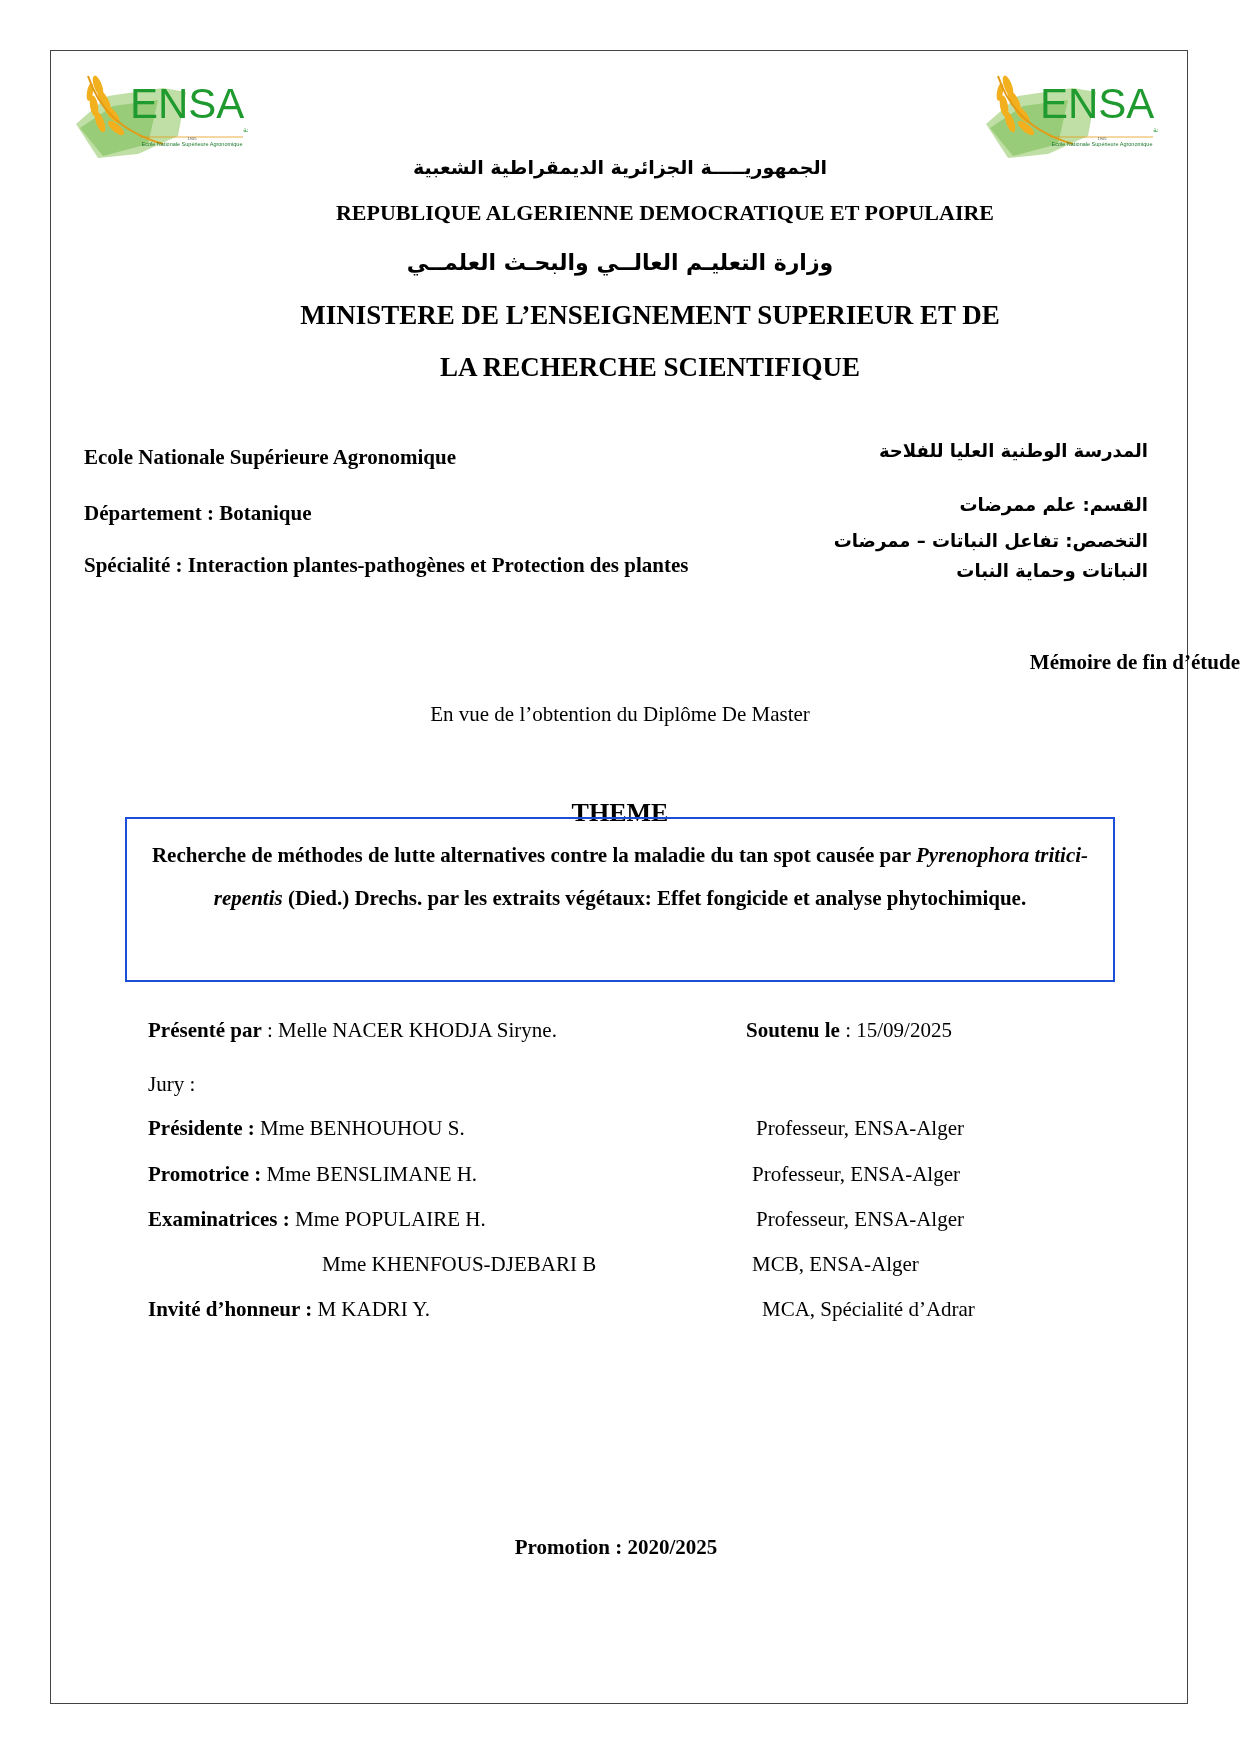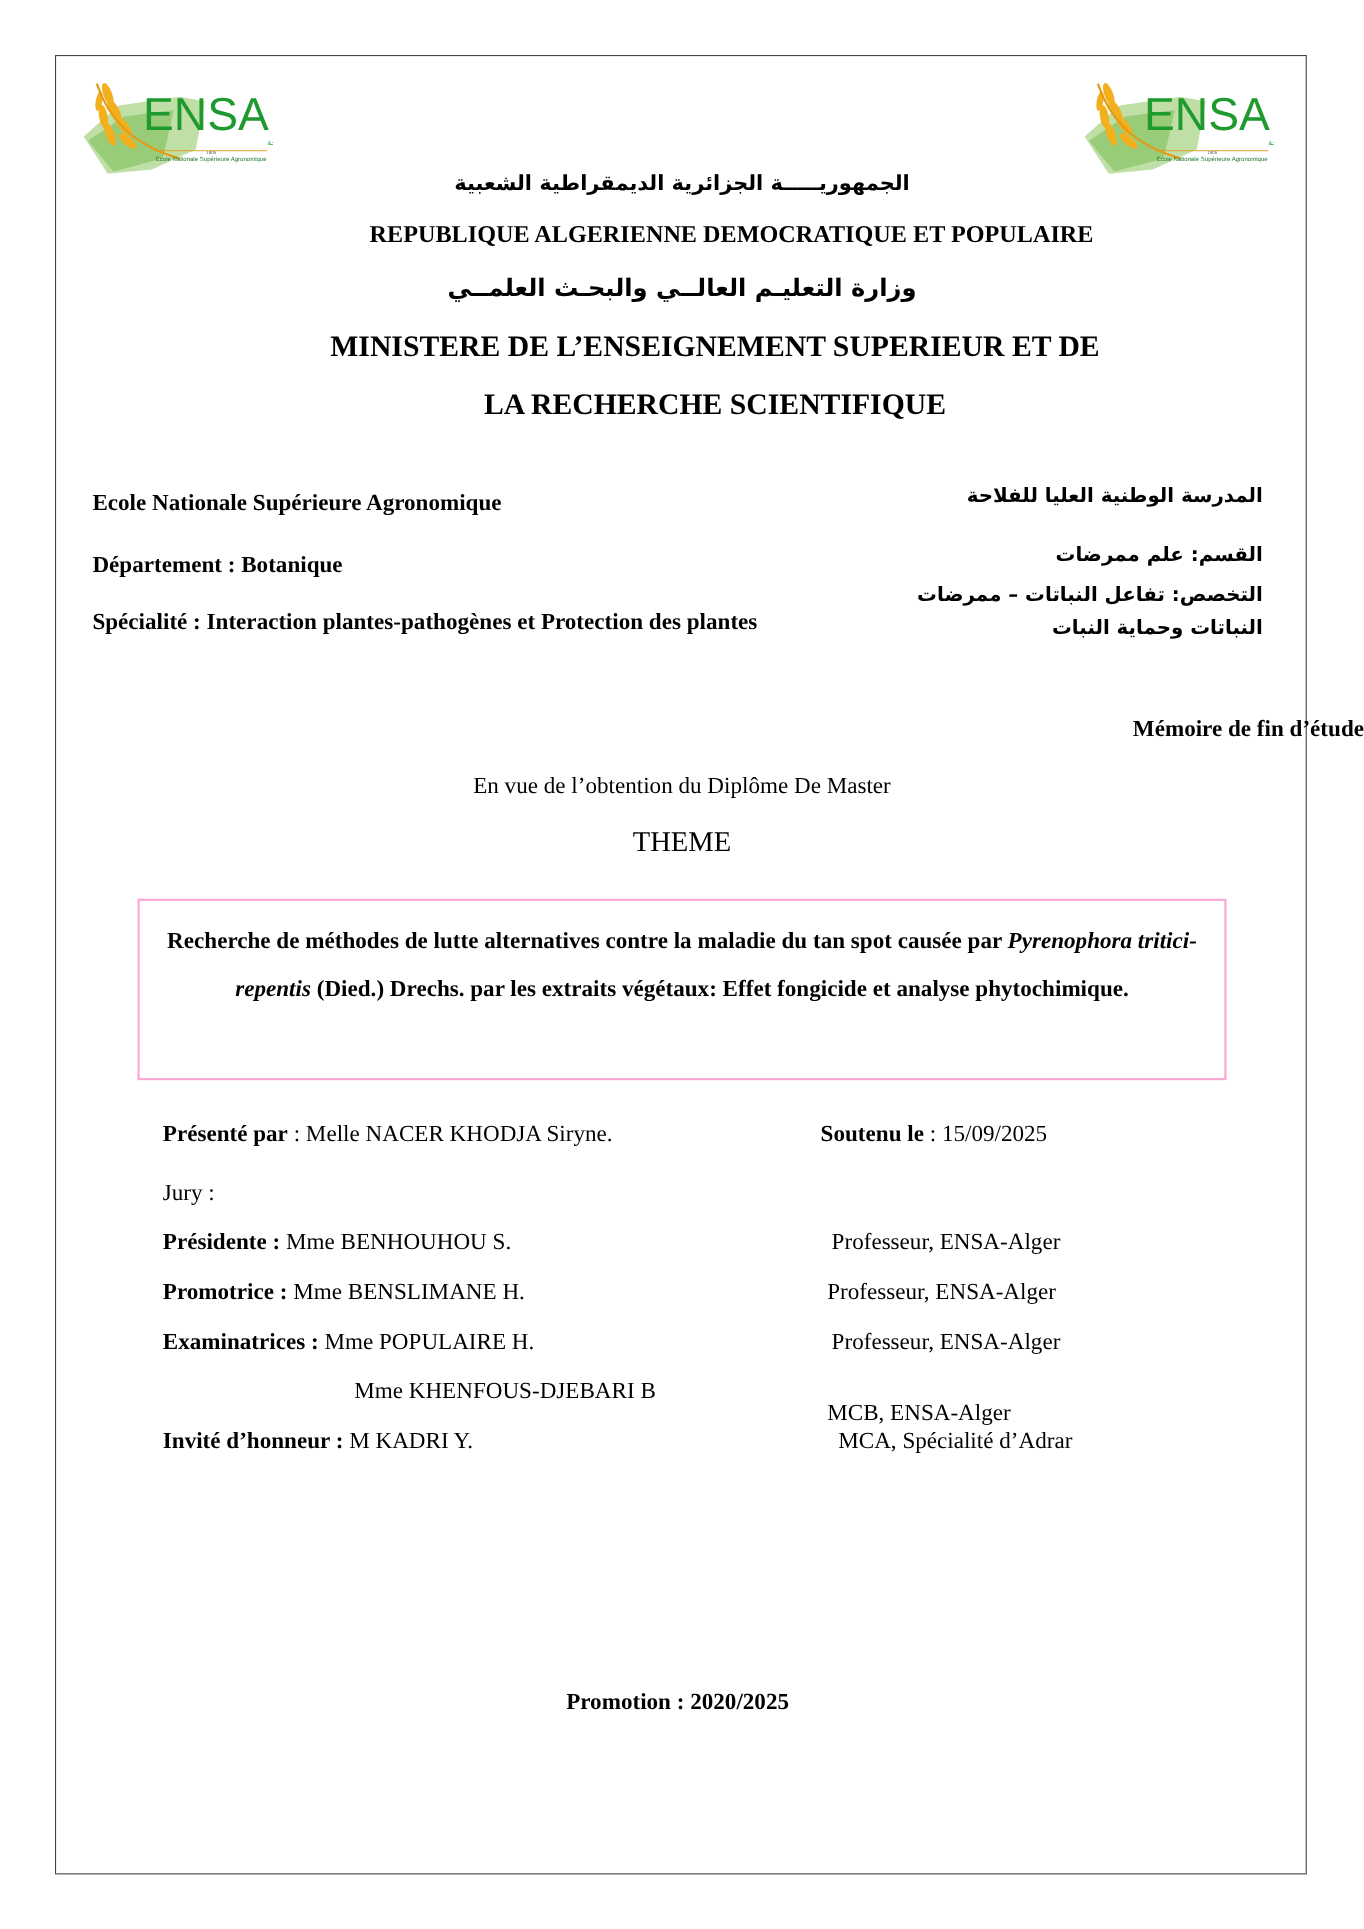--- a/index.html
+++ b/index.html
@@ -24,37 +24,37 @@
     .li-dept { top: 496px; }
     .li-spec { top: 548px; width: 620px; }
     .right-info { position: absolute; right: 92px; text-align: right; font-size: 18px; width: 320px;
                   font-family: "DejaVu Sans", sans-serif; font-weight: bold; direction: rtl; line-height: 30px; }
     .ri-school { top: 436px; }
     .ri-dept { top: 490px; }
     .ri-spec { top: 526px; }
 
     .memoire { top: 650px; font-size: 21px; font-weight: bold; text-align: right; }
     .obtention { top: 702px; font-size: 21px; }
-    .theme-title { top: 751px; font-size: 26px; font-weight: normal; }
+    .theme-title { top: 798px; font-size: 26px; font-weight: bold; }
 
     .theme-box { position: absolute; left: 125px; top: 817px; width: 990px; height: 165px;
-                 border: 2px solid #f9a8d4; box-sizing: border-box; text-align: center;
+                 border: 2px solid #1d4ed8; box-sizing: border-box; text-align: center;
                  font-size: 21px; font-weight: bold; line-height: 43px; padding-top: 15px; }
     .theme-box .species { font-style: italic; }
 
     .row { position: absolute; font-size: 21px; }
     .row b { font-weight: bold; }
     .presente { left: 148px; top: 1018px; }
     .soutenu { left: 746px; top: 1018px; }
     .jury { left: 148px; top: 1072px; font-weight: normal; }
     .jl { left: 148px; }
     .jr { left: 756px; }
     .r1 { top: 1116px; } .r2 { top: 1162px; } .r3 { top: 1207px; } .r4 { top: 1252px; } .r5 { top: 1297px; }
     .jl-indent { left: 322px; }
-    .jr.r2 { left: 752px; } .jr.r4 { left: 752px; margin-top: 20px; } .jr.r5 { left: 762px; }
+    .jr.r2 { left: 752px; } .jr.r4 { left: 752px; } .jr.r5 { left: 762px; }
 
     .promotion { top: 1535px; font-size: 21px; font-weight: bold; left: 0; width: 1232px; }
   </style>
 </head>
 <body>
 
 <div class="page-border"></div>
 
 <div class="logo logo-left">
   <svg viewBox="0 0 180 95">

